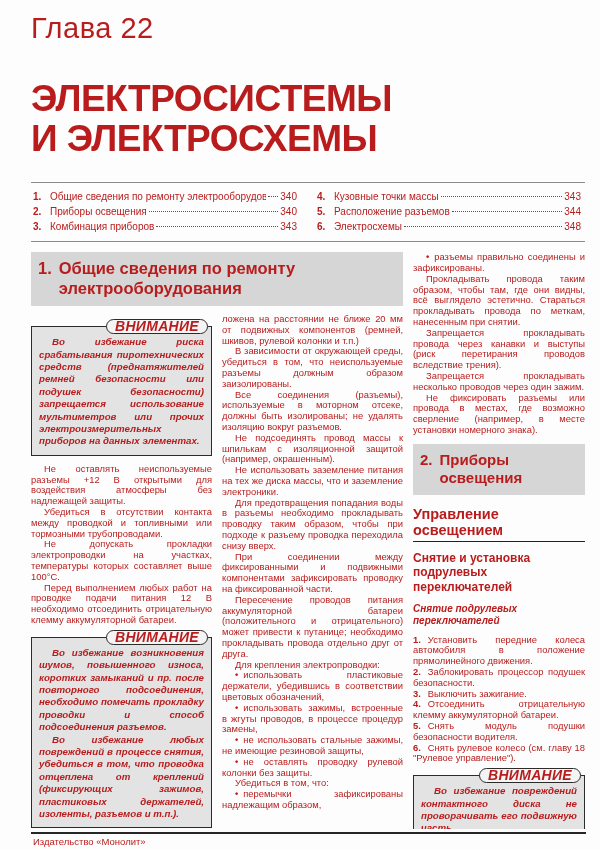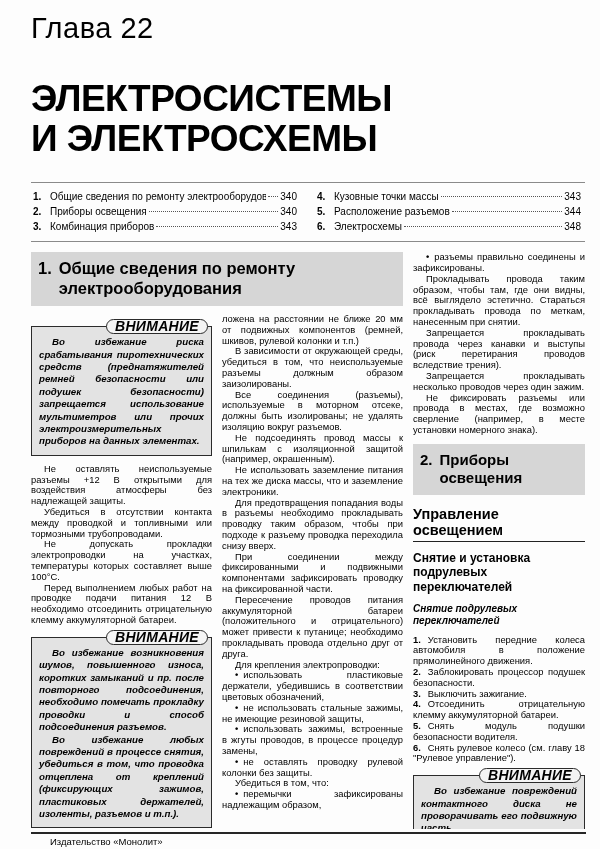--- a/index.html
+++ b/index.html
@@ -1,17 +1,17 @@
 <!DOCTYPE html>
 <html><head>
 <meta charset="utf-8">
 <style>
   html,body{margin:0;padding:0;background:#e8e8e8;}
   .page{
-    width:600px;height:849px;background:#fdfdfd;color:#000000;
+    width:600px;height:849px;background:#fdfdfd;color:#b91c1c;
     font-family:"Liberation Sans",sans-serif;
     position:relative;box-sizing:border-box;
     padding:12px 15px 0 31px;overflow:hidden;
   }
   .chapter{font-size:29px;font-weight:400;letter-spacing:.5px;}
   .main-title{margin-top:34px;font-size:37px;font-weight:bold;line-height:1.07;letter-spacing:-.5px;}
   
   .toc{margin-top:24px;border-top:1.5px solid #8a8a8a;border-bottom:1.5px solid #8a8a8a;
        padding:6px 4px 7px 2px;display:flex;gap:20px;}
   .toc-col{flex:1;min-width:0;}
@@ -42,21 +42,21 @@
            font-size:14px;line-height:13px;padding:0 8px;letter-spacing:.3px;}
   .warning p{font-weight:bold;font-style:italic;font-size:9.7px;line-height:12.4px;
            text-align:justify;text-indent:13px;margin:0;}
   
   .h-underline{font-size:14.5px;font-weight:bold;border-bottom:1.6px solid #222;
            padding-bottom:3px;margin:11px 0 9px;}
   .h-bolditalic{font-size:12px;font-weight:bold;line-height:1.22;margin:0 0 8px;}
   .h-small{font-size:10px;font-weight:bold;font-style:italic;line-height:1.25;margin:0 0 7px;}
   
   .footer-rule{position:absolute;left:31px;right:14px;bottom:15px;border-top:2.6px solid #262626;}
-  .footer-text{position:absolute;left:50px;bottom:2px;font-size:9.5px;}
+  .footer-text{position:absolute;left:33px;bottom:2px;font-size:9.5px;}
 </style>
 </head>
 <body>
 
 <div class="page">
 
   <div class="chapter">Глава 22</div>
 
   <div class="main-title">
     <div>ЭЛЕКТРОСИСТЕМЫ</div>
@@ -137,22 +137,22 @@
           <p class="body-p" style="text-indent:0;">ложена на расстоянии не ближе 20 мм от подвижных компонентов (ремней, шкивов, рулевой колонки и т.п.)</p>
           <p class="body-p">В зависимости от окружающей среды, убедиться в том, что неиспользуемые разъемы должным образом заизолированы.</p>
           <p class="body-p">Все соединения (разъемы), используемые в моторном отсеке, должны быть изолированы; не удалять изоляцию вокруг разъемов.</p>
           <p class="body-p">Не подсоединять провод массы к шпилькам с изоляционной защитой (например, окрашенным).</p>
           <p class="body-p">Не использовать заземление питания на тех же диска массы, что и заземление электроники.</p>
           <p class="body-p">Для предотвращения попадания воды в разъемы необходимо прокладывать проводку таким образом, чтобы при подходе к разъему проводка переходила снизу вверх.</p>
           <p class="body-p">При соединении между фиксированными и подвижными компонентами зафиксировать проводку на фиксированной части.</p>
           <p class="body-p">Пересечение проводов питания аккумуляторной батареи (положительного и отрицательного) может привести к путанице; необходимо прокладывать провода отдельно друг от друга.</p>
           <p class="body-p">Для крепления электропроводки:</p>
           <p class="body-p"><span class="bullet-marker">•</span><span>использовать пластиковые держатели, убедившись в соответствии цветовых обозначений,</span></p>
+          <p class="body-p"><span class="bullet-marker">•</span><span>использовать зажимы, встроенные в жгуты проводов, в процессе процедур замены,</span></p>
           <p class="body-p"><span class="bullet-marker">•</span><span>не использовать стальные зажимы, не имеющие резиновой защиты,</span></p>
-          <p class="body-p"><span class="bullet-marker">•</span><span>использовать зажимы, встроенные в жгуты проводов, в процессе процедур замены,</span></p>
           <p class="body-p"><span class="bullet-marker">•</span><span>не оставлять проводку рулевой колонки без защиты.</span></p>
           <p class="body-p">Убедиться в том, что:</p>
           <p class="body-p"><span class="bullet-marker">•</span><span>перемычки зафиксированы надлежащим образом,</span></p>
         </div>
       </div>
     </div>
 
     <div class="col3">
       <p class="body-p"><span class="bullet-marker">•</span><span>разъемы правильно соединены и зафиксированы.</span></p>
       <p class="body-p">Прокладывать провода таким образом, чтобы там, где они видны, всё выглядело эстетично. Стараться прокладывать провода по меткам, нанесенным при снятии.</p>

